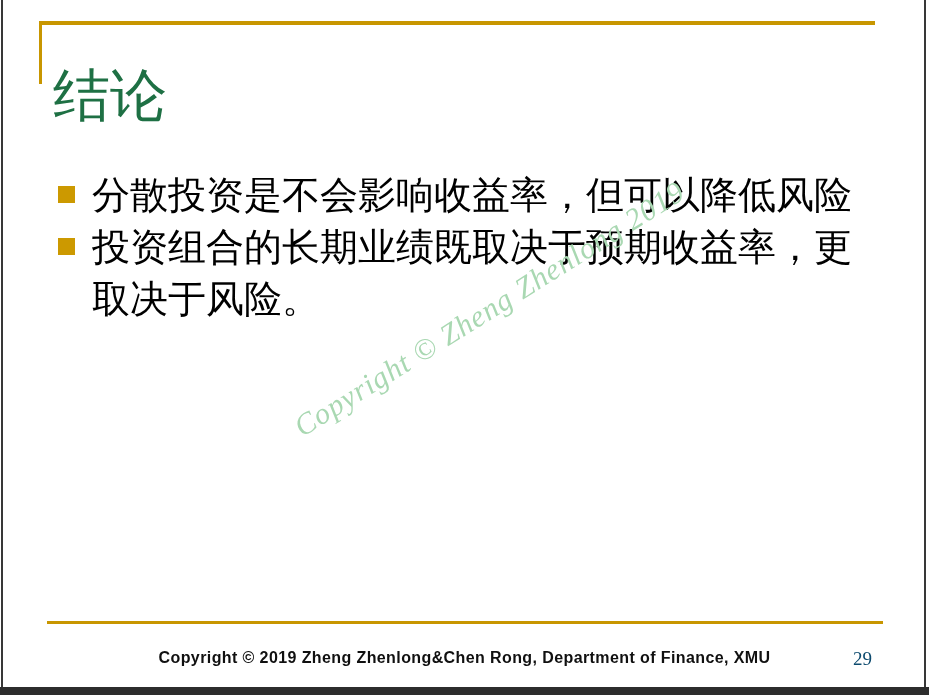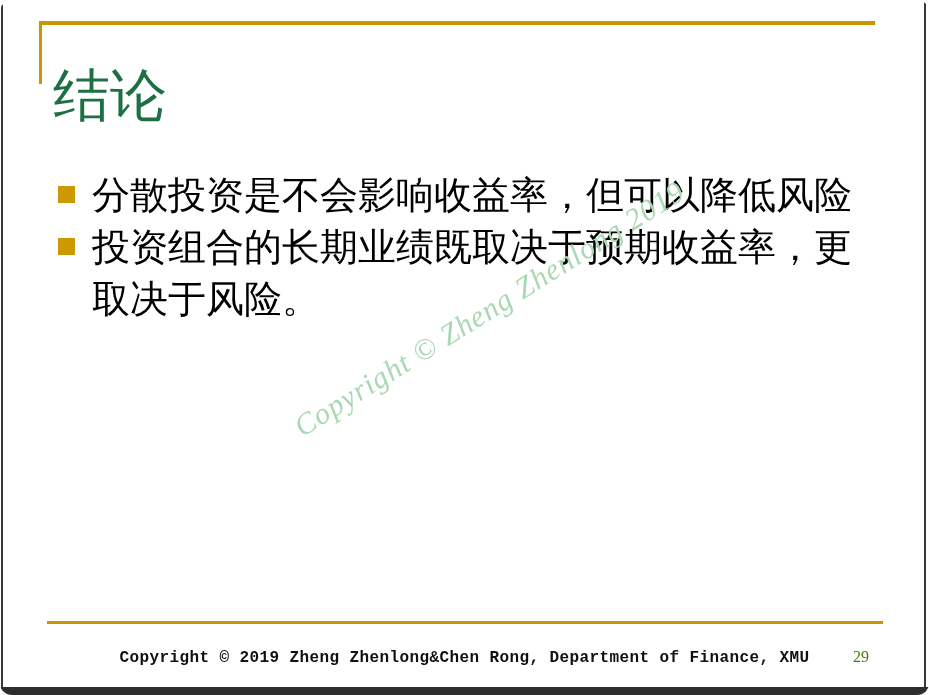--- a/index.html
+++ b/index.html
@@ -3,21 +3,20 @@
 <meta charset="utf-8">
 <style>
   html, body { margin: 0; padding: 0; background: #ffffff; }
   #slide {
     position: relative;
     width: 929px;
     height: 695px;
     background: #ffffff;
     overflow: hidden;
     font-family: "Liberation Sans", "DejaVu Sans", sans-serif;
-    border-radius: 12px;
   }
 
   
   .border-left  { position: absolute; left: 1px;  top: 0; width: 2px; height: 695px; background: #383838; }
   .border-right { position: absolute; left: 924px; top: 0; width: 2px; height: 695px; background: #383838; }
   .border-bottom{ position: absolute; left: 0; top: 687px; width: 929px; height: 8px; background: #2d2d2d; }
 
   
   .rule-top        { position: absolute; left: 40px; top: 21px;  width: 835px; height: 4px; background: #C89600; }
   .rule-title-left { position: absolute; left: 39px; top: 21px;  width: 3px;  height: 63px; background: #C89600; }
@@ -78,33 +77,33 @@
     white-space: nowrap;
     pointer-events: none;
   }
 
   .footer-text {
     position: absolute;
     left: 0;
     right: 0;
     top: 649px;
     text-align: center;
-    font-family: Liberation Mono, monospace;
+    font-family: Liberation Sans, sans-serif;
     font-size: 16px;
     font-weight: 600;
     letter-spacing: 0.4px;
     color: #101010;
   }
   .page-number {
     position: absolute;
     left: 853px;
     top: 648px;
     font-family: "Liberation Serif", "DejaVu Serif", serif;
-    font-size: 16px;
-    color: #4d7c0f;
+    font-size: 19px;
+    color: #0c4a6e;
   }
 </style>
 </head>
 <body>
 
 <div id="slide">
 
   <div class="rule-top"></div>
   <div class="rule-title-left"></div>
 

